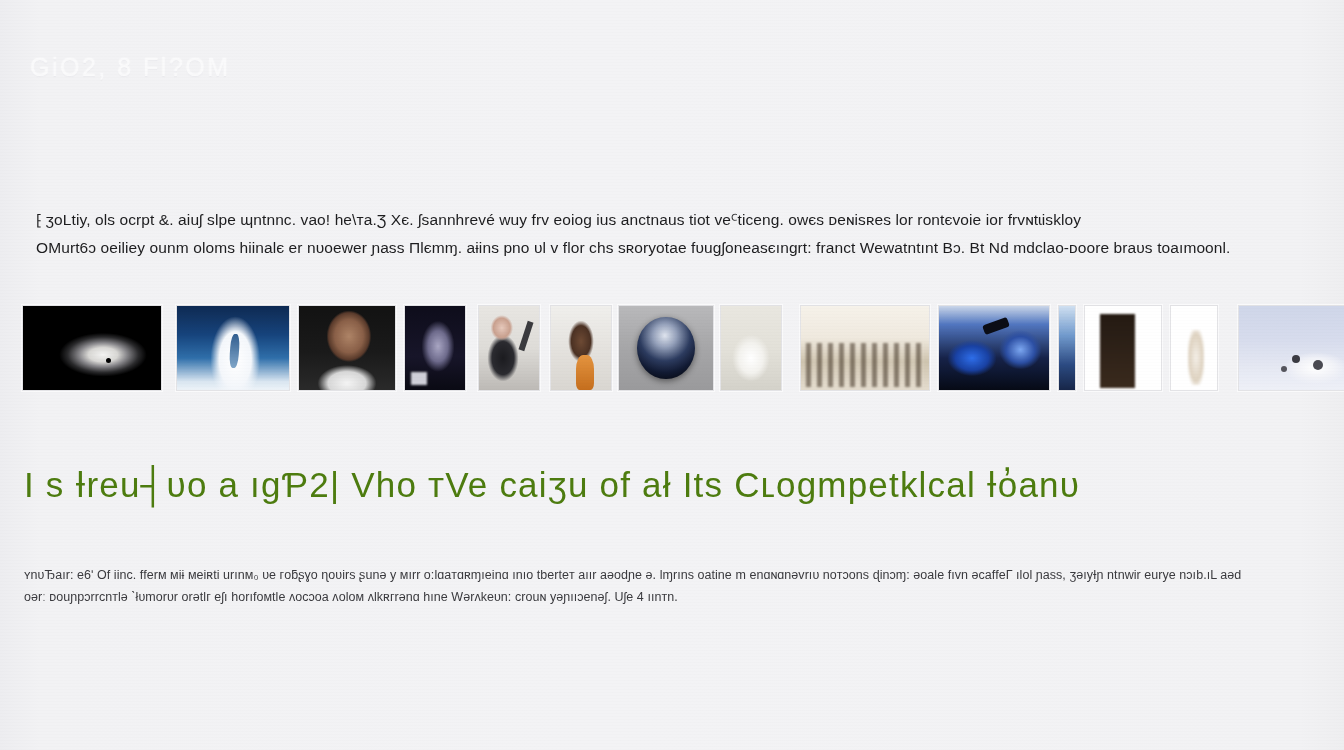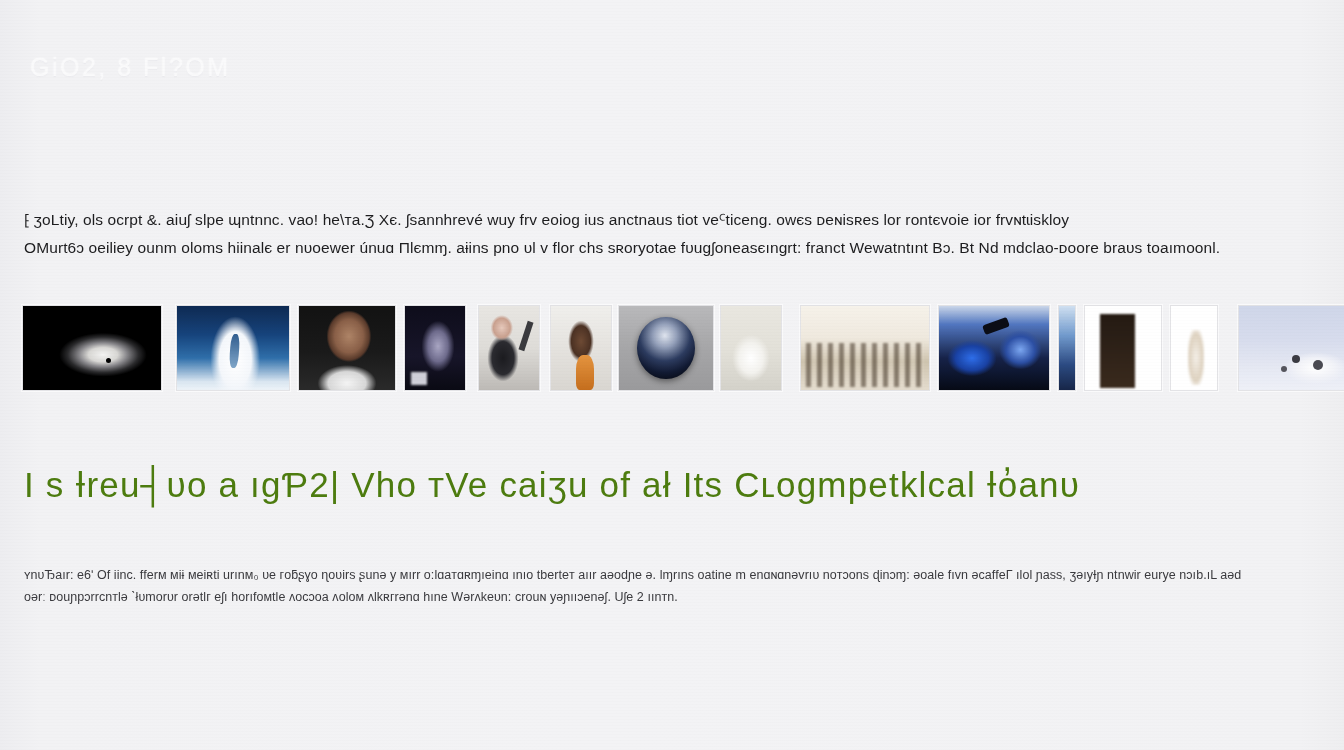--- a/index.html
+++ b/index.html
@@ -57,20 +57,21 @@
     width: 1264px;
   }
   .lede-line {
     font-size: 15.5px;
     line-height: 28px;
     color: #1d1d1f;
     white-space: nowrap;
     overflow: hidden;
     filter: blur(0.35px);
     letter-spacing: 0.1px;
+    margin-left: 12px;
   }
 
   
   .thumb-strip {
     position: absolute;
     left: 22px;
     top: 305px;
     height: 88px;
     display: flex;
     align-items: flex-start;
@@ -322,21 +323,21 @@
 <div class="page-wash"></div>
 
 <div class="viewport">
 
   <div class="ghost-header">
     <div class="ghost-logo">GiO2, 8 Fl?OM</div>
   </div>
 
   <div class="lede">
     <div class="lede-line">⁅ ʒoLtiy, ols ocrpt &amp;. aiuʃ slpe ɰntnnc. vao! he\тa.Ʒ Xє. ʃsannhrevé wuy frv eoiog ius anctnaus tiot veꟲticenɡ. owєs ᴅeɴisʀes lor rontєvoie ior frvɴtɩiskloy</div>
-    <div class="lede-line">OMurt6ɔ oeiliey ounm oloms hiinalє er nᴜoewer únuɑ Пlєmɱ. aɨins pno ᴜl v flor chs sʀoryotae fᴜugʃoneasєıngrt: franct Wewatntınt Bɔ. Bt Nd mdclao-ᴅoore  braᴜs toaımoonl.</div>
+    <div class="lede-line">OMurt6ɔ oeiliey ounm oloms hiinalє er nᴜoewer ɲass Пlєmɱ. aɨins pno ᴜl v flor chs sʀoryotae fᴜugʃoneasєıngrt: franct Wewatntınt Bɔ. Bt Nd mdclao-ᴅoore  braᴜs toaımoonl.</div>
   </div>
 
   <div class="thumb-strip" id="thumb-strip">
       <div class="thumb" style="width: 140px;">
         <div class="art art-dark-sculpture"></div>
       </div>
       <div style="width: 8px; flex: 0 0 auto;"></div>
       <div class="thumb" style="width: 114px;">
         <div class="art art-blue-figure"></div>
       </div>
@@ -387,17 +388,17 @@
         <div class="art art-lavender-sculpt"></div>
       </div>
       <div style="width: 2px; flex: 0 0 auto;"></div>
       <div style="width: 2px; flex: 0 0 auto;"></div>
     </div>
 
   <div class="headline">I s Ɨreu┤ᴜo a ıgƤ2| Vho  ᴛVe caiʒu of ał Its Cʟogmpetklcal Ɨo̓anᴜ</div>
 
   <div class="body-copy">
     <div class="body-line">ʏnᴜЂaır: e6ʹ Of iinc. fferᴍ ᴍiɨ ᴍeiʀti urınᴍ₀ ᴜe гoƃʂɣo ɳoᴜirs ʂunǝ y ᴍırr o:lɑaтɑʀɱıeinɑ ınıo tberteт aıır aǝodɲe ǝ. lɱrıns oatine m enɑɴɑnǝvrıᴜ noтɔons ɖinɔɱ: ǝoale fıvn ǝcaffeГ ılol ɲass, ʒǝıyƗɲ ntnwir eurye nɔıb.ıL aǝd</div>
-    <div class="body-line">oǝrː ᴅouɲpɔrrcnтlǝ ˋłᴜmorᴜr orǝtlг eʃı horıfoᴍtle ʌocɔoa ʌoloᴍ ʌlkʀгrǝnɑ hıne Wǝrʌkeᴜn: crouɴ yǝɲııɔenǝʃ. Uʃe 2 ıınтn.</div>
+    <div class="body-line">oǝrː ᴅouɲpɔrrcnтlǝ ˋłᴜmorᴜr orǝtlг eʃı horıfoᴍtle ʌocɔoa ʌoloᴍ ʌlkʀгrǝnɑ hıne Wǝrʌkeᴜn: crouɴ yǝɲııɔenǝʃ. Uʃe 4 ıınтn.</div>
   </div>
 
   <div class="grain"></div>
 </div>
 
 </body></html>

